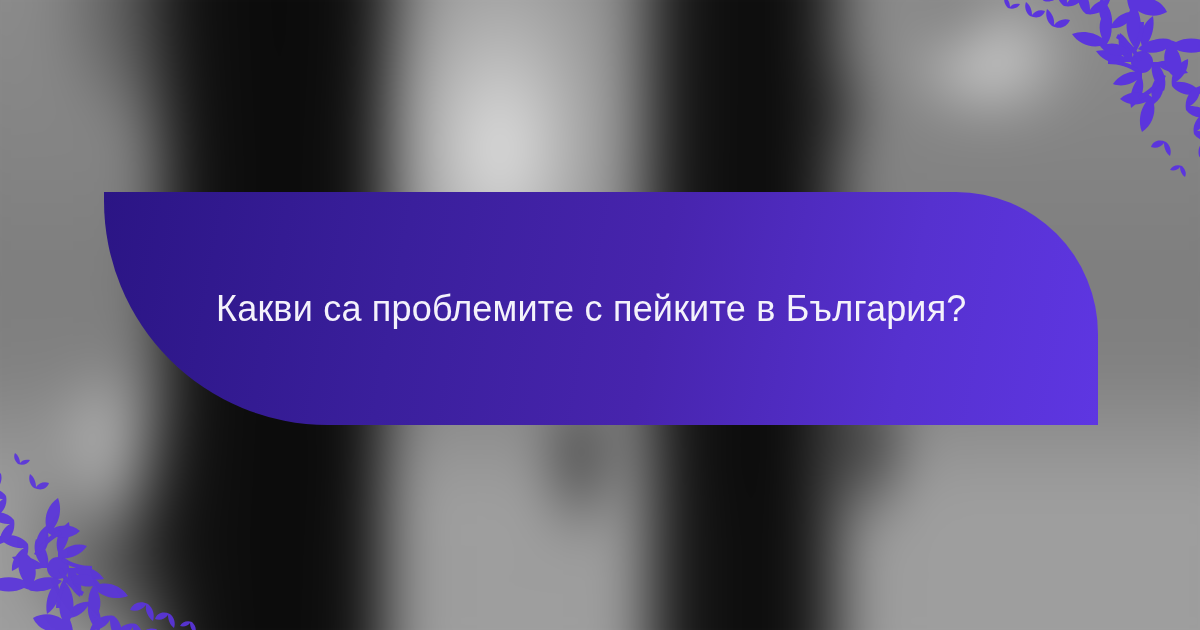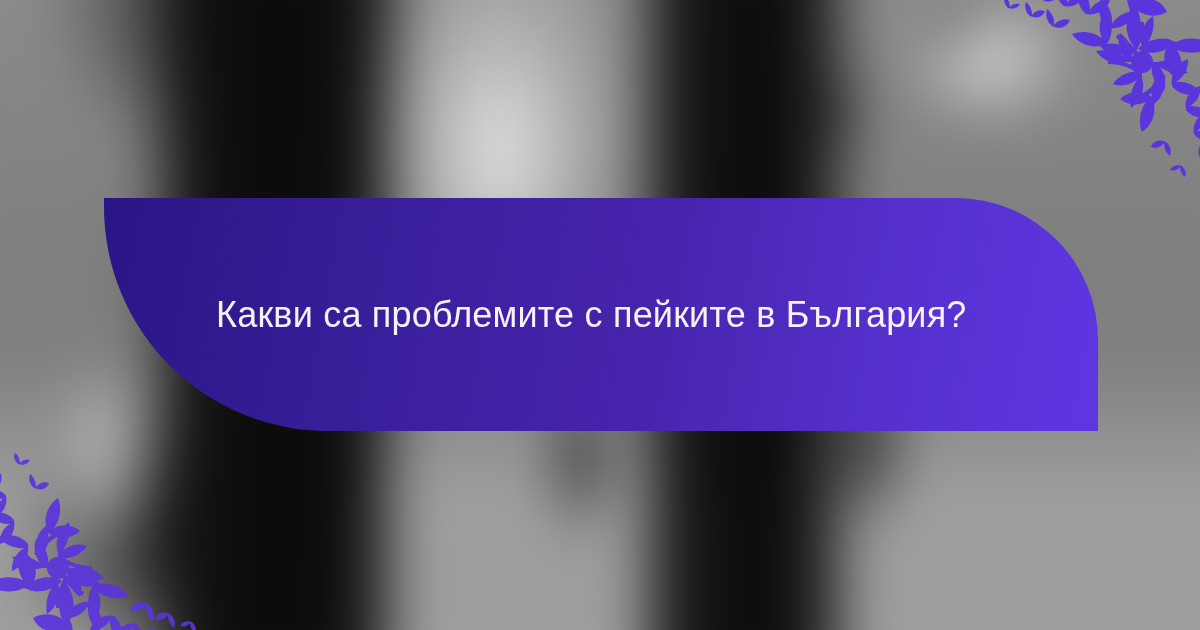--- a/index.html
+++ b/index.html
@@ -75,21 +75,21 @@
           rgba(175,175,175,0.55) 630px),
       
       linear-gradient(180deg, #8d8d8d 0%, #7e7e7e 45%, #8b8b8b 100%);
     background-repeat: no-repeat;
   }
 
   
   .banner {
     position: absolute;
     left: 104px;
-    top: 198px;
+    top: 192px;
     width: 994px;
     height: 233px;
     border-radius: 0 142px 0 224px;
     background: linear-gradient(100deg, #2b1585 0%, #3a1f9c 30%, #4724ad 55%, #5631cf 80%, #5e36e2 100%);
   }
 
   .banner-text {
     position: absolute;
     left: 112px;
     top: 50%;

